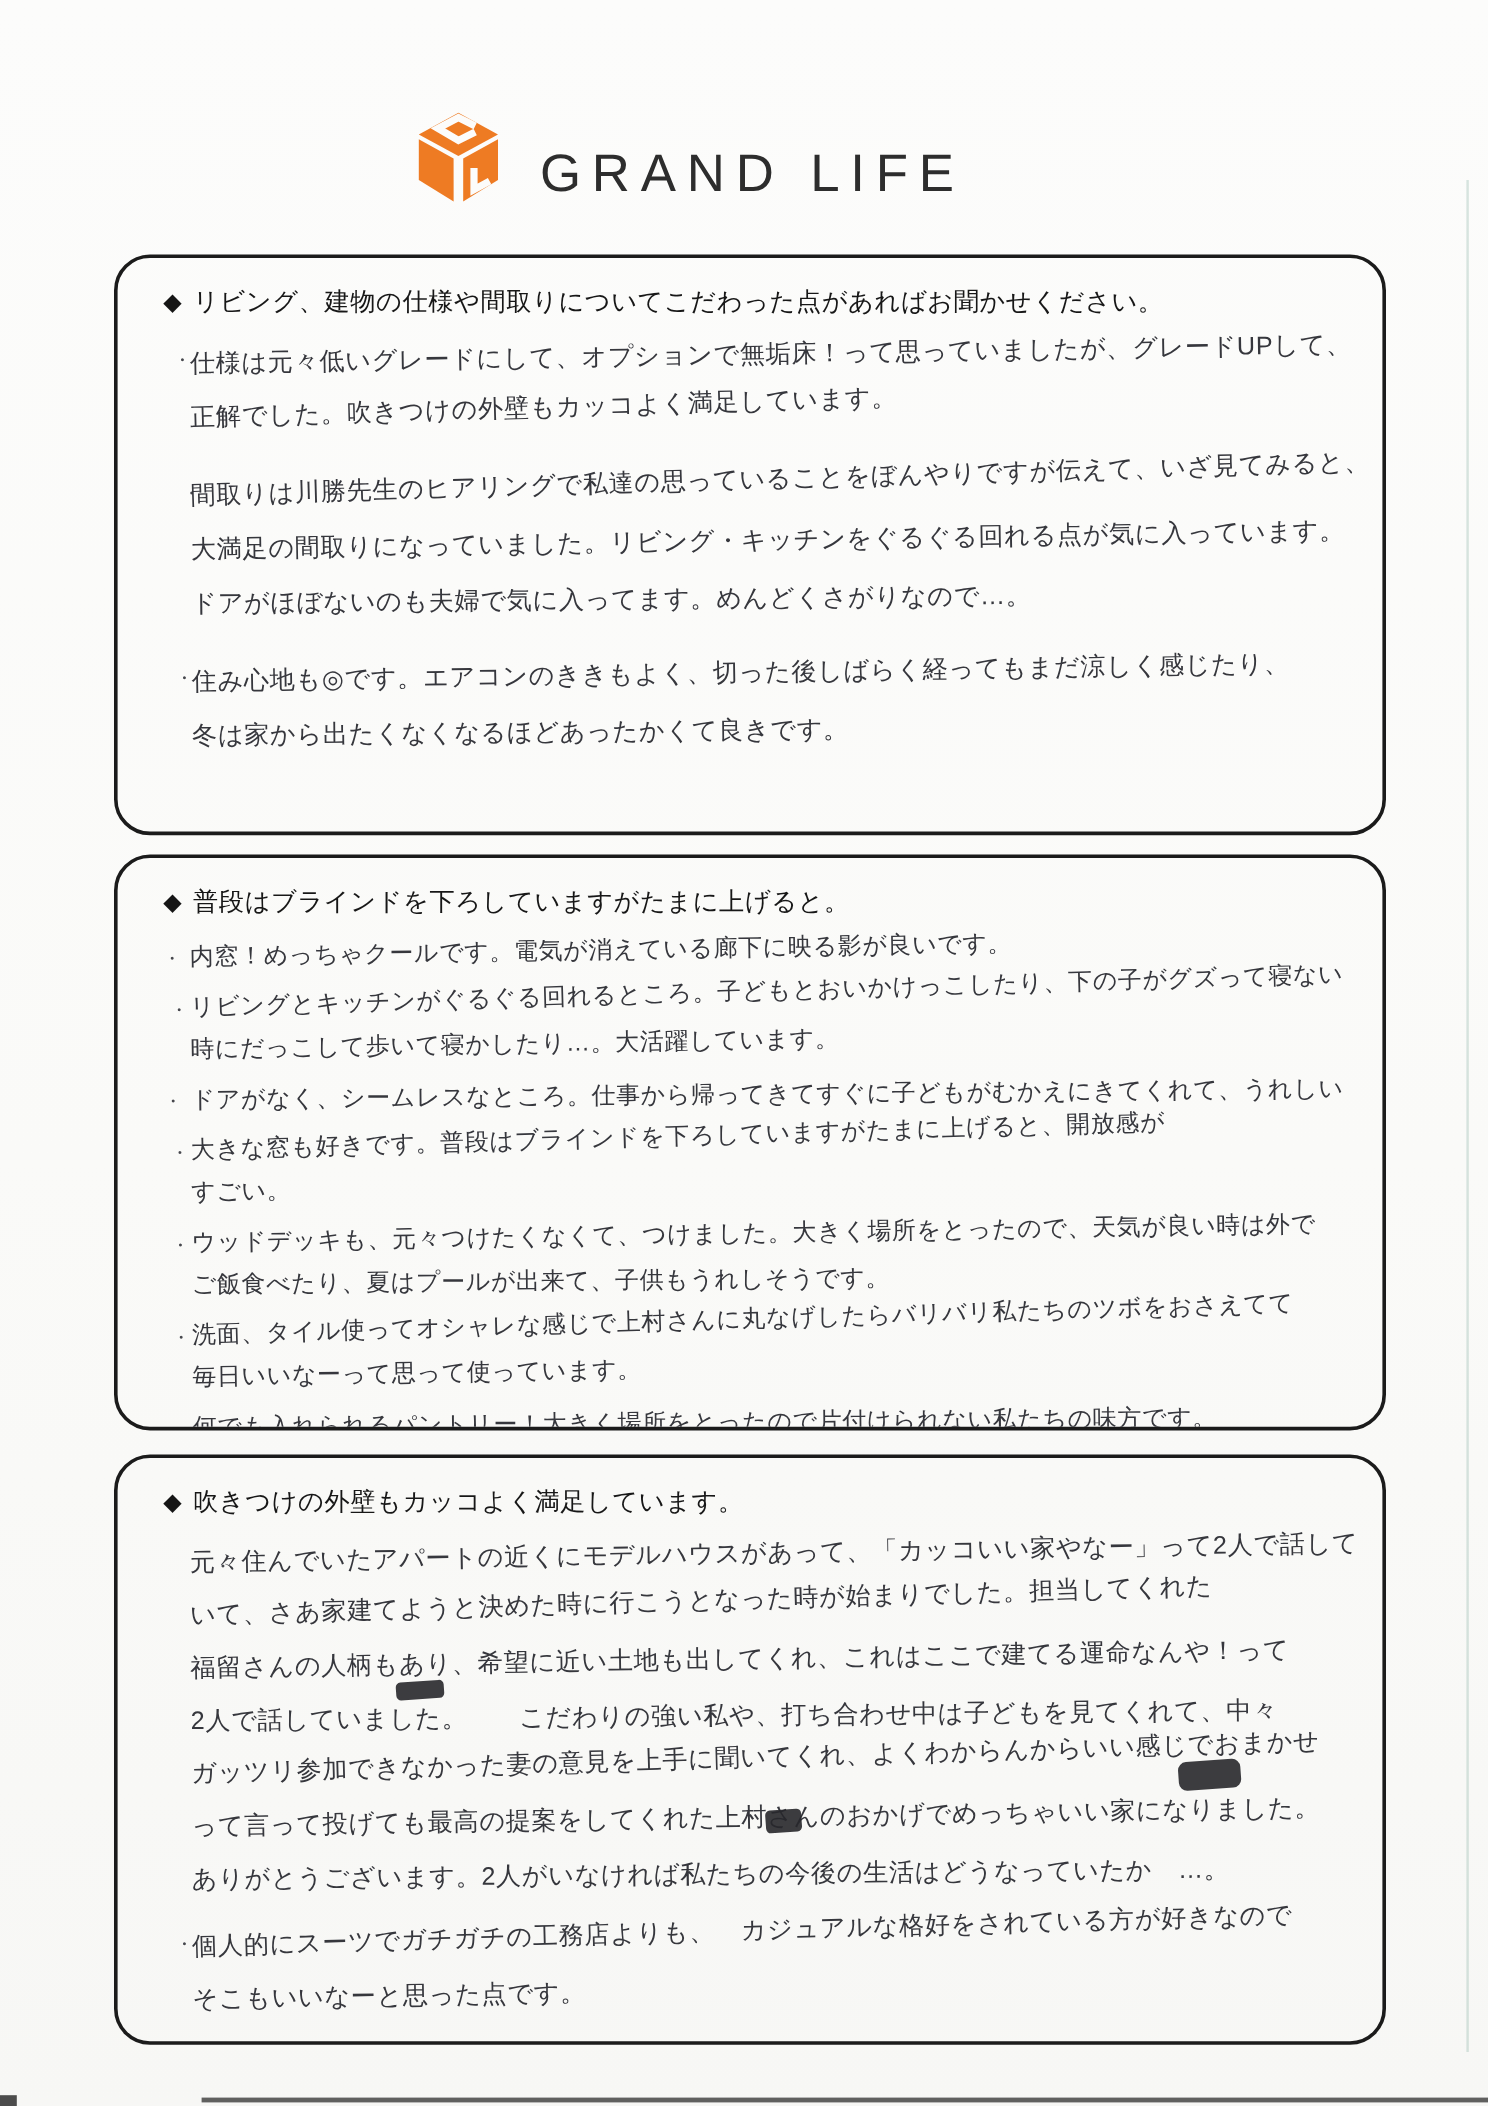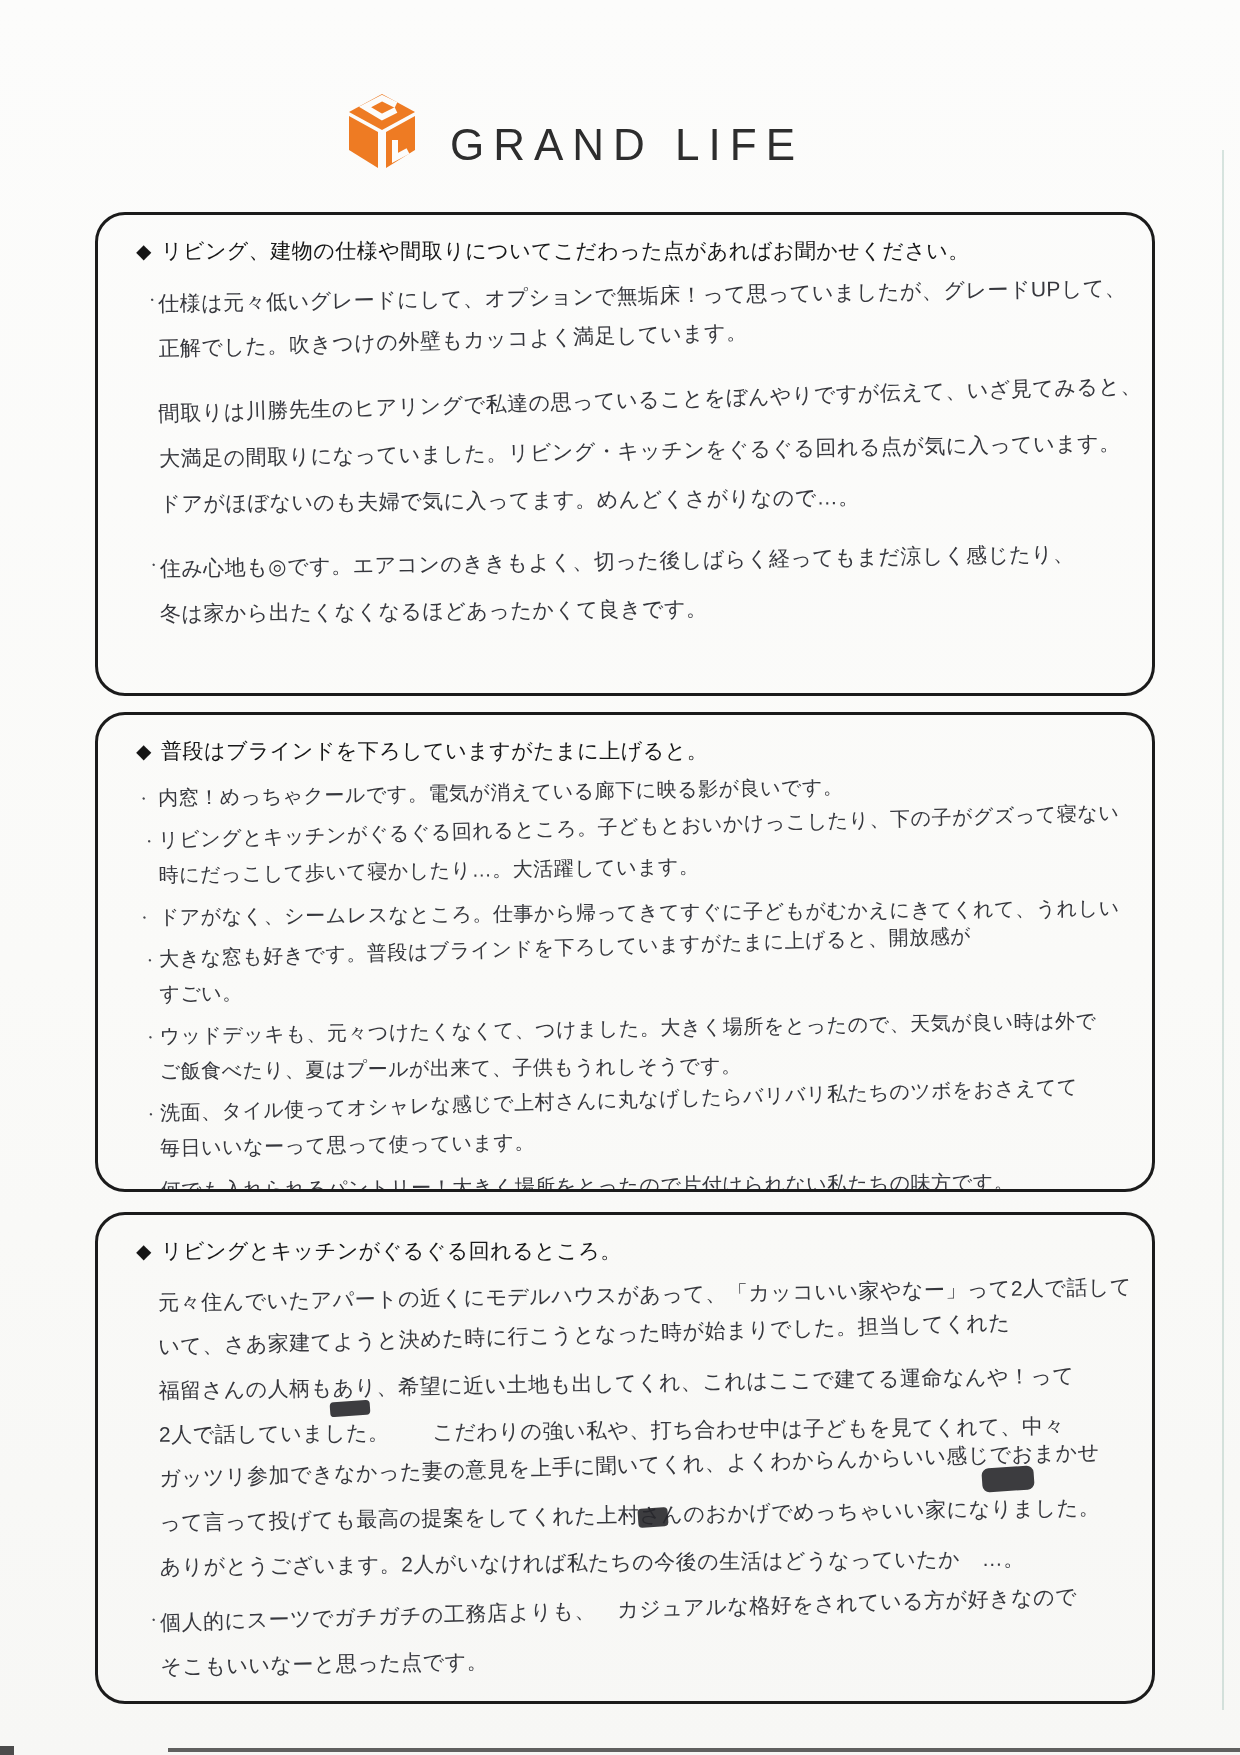--- a/index.html
+++ b/index.html
@@ -179,21 +179,21 @@
         <div class="lines">
           <div class="hand r3">何でも入れられるパントリー！大きく場所をとったので片付けられない私たちの味方です。</div>
         </div>
       </div>
     </div>
   </section>
 
   <section class="survey-box box3">
     <div class="q-heading">
       <span class="diamond">◆</span>
-      <span>リビングとキッチンがぐるぐる回れるところ。</span>
+      <span>吹きつけの外壁もカッコよく満足しています。</span>
     </div>
     <div class="entries">
       <div class="entry">
         <span class="tick">・</span>
         <div class="lines">
           <div class="hand r1">元々住んでいたアパートの近くにモデルハウスがあって、「カッコいい家やなー」って2人で話して</div>
           <div class="hand r2">いて、さあ家建てようと決めた時に行こうとなった時が始まりでした。担当してくれた</div>
           <div class="hand r1">福留さんの人柄もあり、希望に近い土地も出してくれ、これはここで建てる運命なんや！って</div>
           <div class="hand r3">2人で話していました。　　こだわりの強い私や、打ち合わせ中は子どもを見てくれて、中々</div>
           <div class="hand r2">ガッツリ参加できなかった妻の意見を上手に聞いてくれ、よくわからんからいい感じでおまかせ</div>

